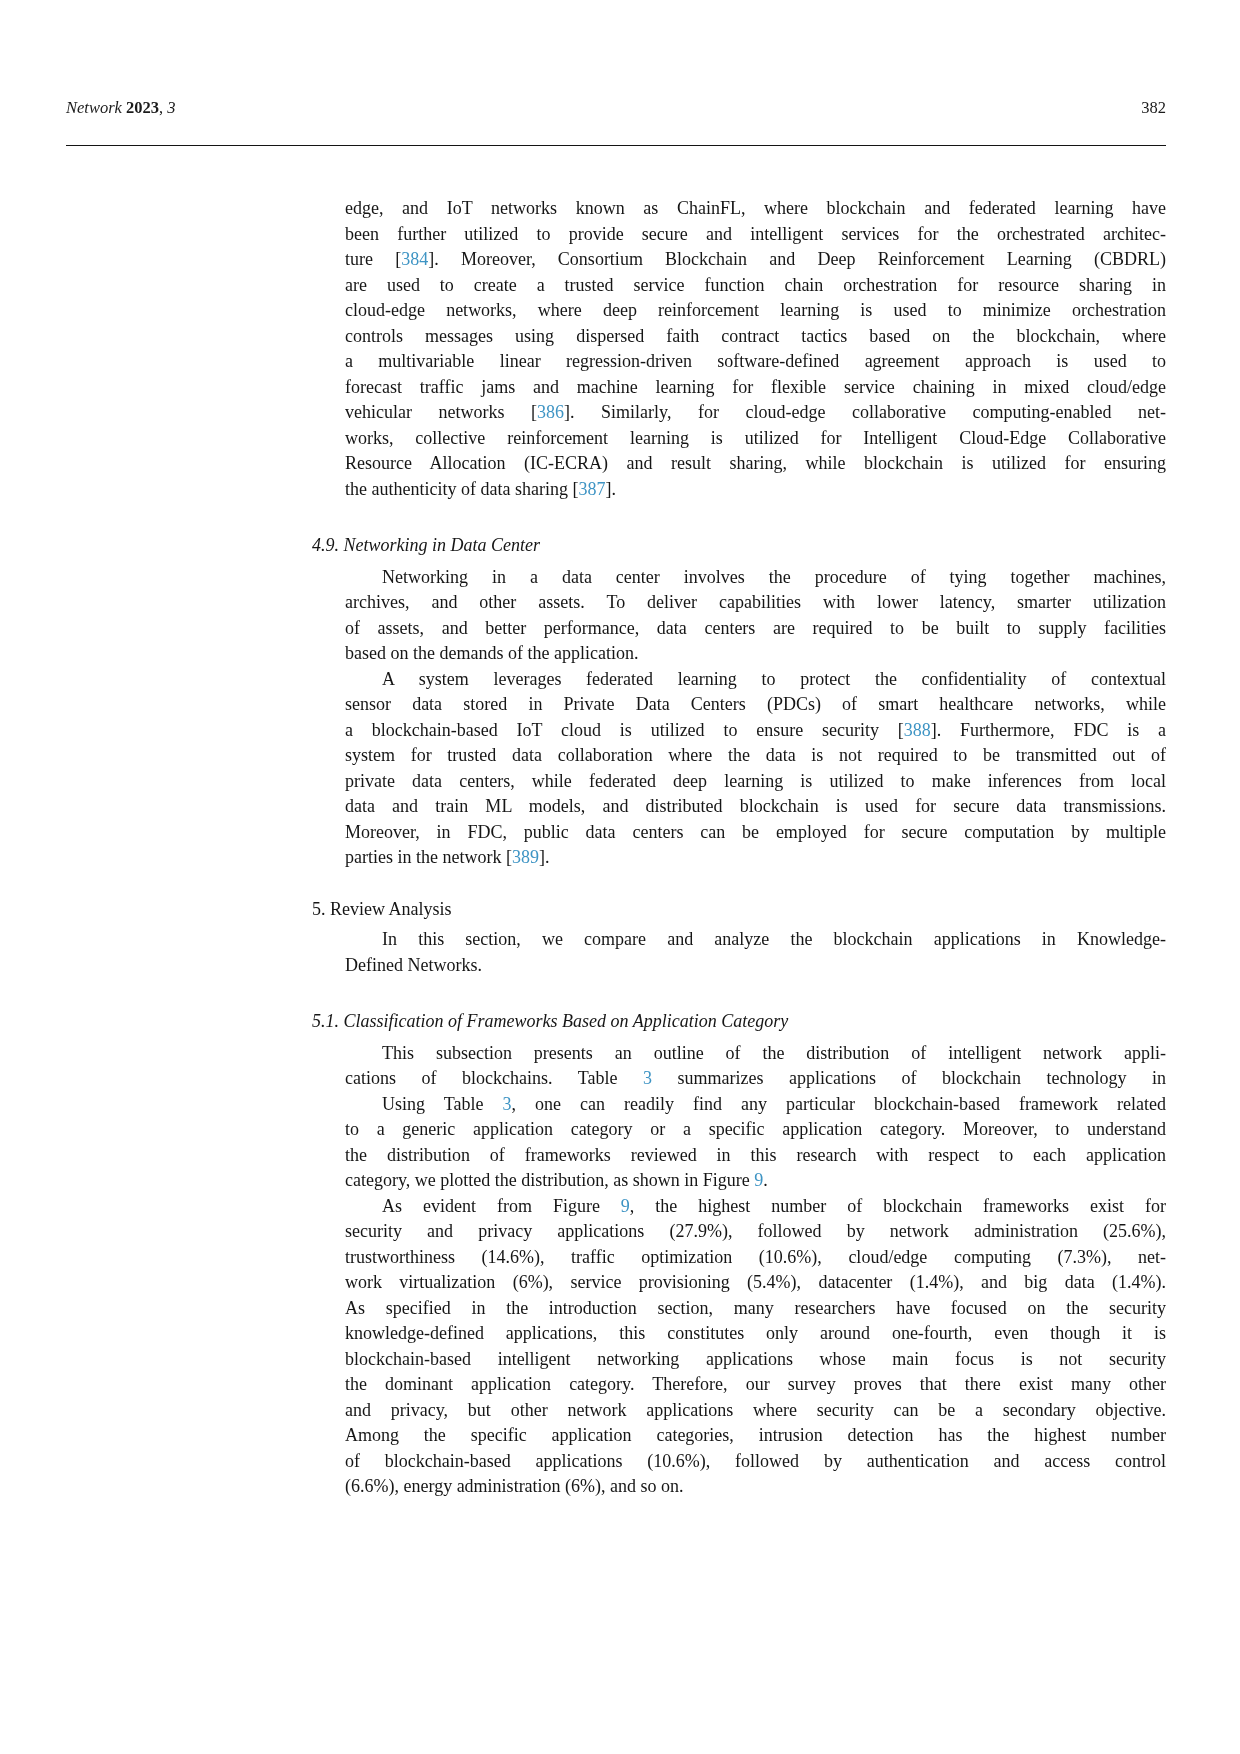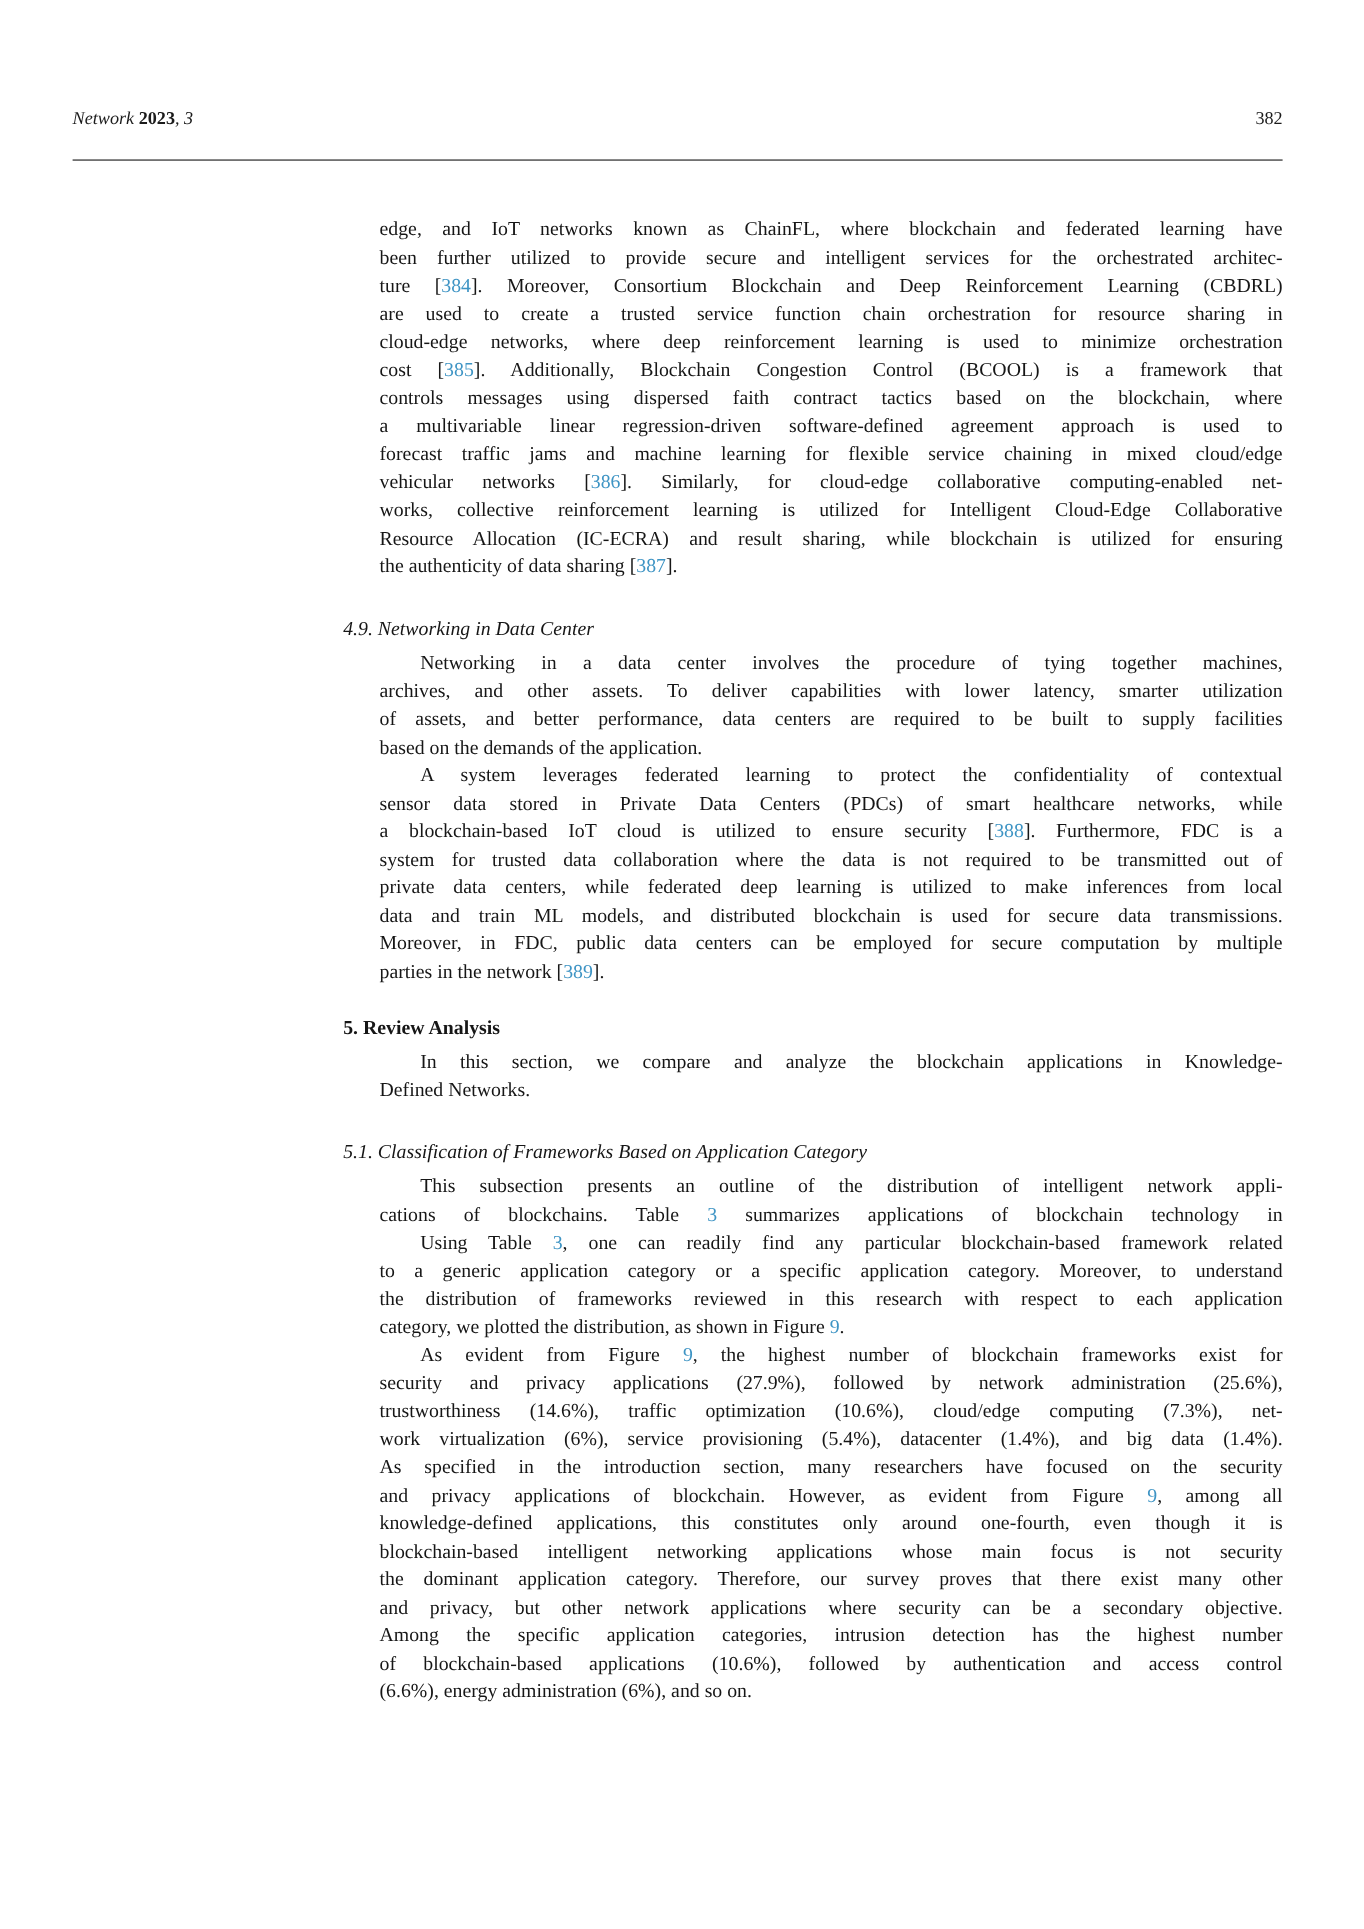--- a/index.html
+++ b/index.html
@@ -31,21 +31,21 @@
   .article-body {
     position: absolute; left: 312px; top: 196px; width: 854px;
     font-size: 18px; line-height: 25.5px; color: #161616;
   }
   .p { margin: 0; }
   .line { text-align: justify; text-align-last: justify; margin-left: 33px; }
   .line.last { text-align: justify; text-align-last: left; }
   .p.indent .line:first-child { text-indent: 37px; }
 
   .h-italic { font-style: italic; margin: 31px 0 6px 0; line-height: 25.5px; }
-  .h-bold   { font-weight: bold;  margin: 26px 0 5px 0; line-height: 25.5px; }
+  .h-bold   { font-weight: normal;  margin: 26px 0 5px 0; line-height: 25.5px; }
 
   .ref { color: var(--link, #3E94C4); cursor: pointer; }
 </style>
 </head>
 <body>
 
 <div class="page">
 
   <div class="running-header">
     <div>
@@ -58,21 +58,20 @@
 
   <div class="header-rule"></div>
 
   <main class="article-body">
       <div class="p">
         <div class="line">edge, and IoT networks known as ChainFL, where blockchain and federated learning have</div>
         <div class="line">been further utilized to provide secure and intelligent services for the orchestrated architec-</div>
         <div class="line">ture [<span class="ref">384</span>]. Moreover, Consortium Blockchain and Deep Reinforcement Learning (CBDRL)</div>
         <div class="line">are used to create a trusted service function chain orchestration for resource sharing in</div>
         <div class="line">cloud-edge networks, where deep reinforcement learning is used to minimize orchestration</div>
-        <div class="line">cost [<span class="ref">385</span>]. Additionally, Blockchain Congestion Control (BCOOL) is a framework that</div>
         <div class="line">controls messages using dispersed faith contract tactics based on the blockchain, where</div>
         <div class="line">a multivariable linear regression-driven software-defined agreement approach is used to</div>
         <div class="line">forecast traffic jams and machine learning for flexible service chaining in mixed cloud/edge</div>
         <div class="line">vehicular networks [<span class="ref">386</span>]. Similarly, for cloud-edge collaborative computing-enabled net-</div>
         <div class="line">works, collective reinforcement learning is utilized for Intelligent Cloud-Edge Collaborative</div>
         <div class="line">Resource Allocation (IC-ECRA) and result sharing, while blockchain is utilized for ensuring</div>
         <div class="line last">the authenticity of data sharing [<span class="ref">387</span>].</div>
       </div>
       <div class="h-italic">4.9. Networking in Data Center</div>
       <div class="p indent">
@@ -106,21 +105,20 @@
         <div class="line">to a generic application category or a specific application category. Moreover, to understand</div>
         <div class="line">the distribution of frameworks reviewed in this research with respect to each application</div>
         <div class="line last">category, we plotted the distribution, as shown in Figure <span class="ref">9</span>.</div>
       </div>
       <div class="p indent">
         <div class="line">As evident from Figure <span class="ref">9</span>, the highest number of blockchain frameworks exist for</div>
         <div class="line">security and privacy applications (27.9%), followed by network administration (25.6%),</div>
         <div class="line">trustworthiness (14.6%), traffic optimization (10.6%), cloud/edge computing (7.3%), net-</div>
         <div class="line">work virtualization (6%), service provisioning (5.4%), datacenter (1.4%), and big data (1.4%).</div>
         <div class="line">As specified in the introduction section, many researchers have focused on the security</div>
-        <div class="line">and privacy applications of blockchain. However, as evident from Figure <span class="ref">9</span>, among all</div>
         <div class="line">knowledge-defined applications, this constitutes only around one-fourth, even though it is</div>
         <div class="line">blockchain-based intelligent networking applications whose main focus is not security</div>
         <div class="line">the dominant application category. Therefore, our survey proves that there exist many other</div>
         <div class="line">and privacy, but other network applications where security can be a secondary objective.</div>
         <div class="line">Among the specific application categories, intrusion detection has the highest number</div>
         <div class="line">of blockchain-based applications (10.6%), followed by authentication and access control</div>
         <div class="line last">(6.6%), energy administration (6%), and so on.</div>
       </div>
     </main>
 

